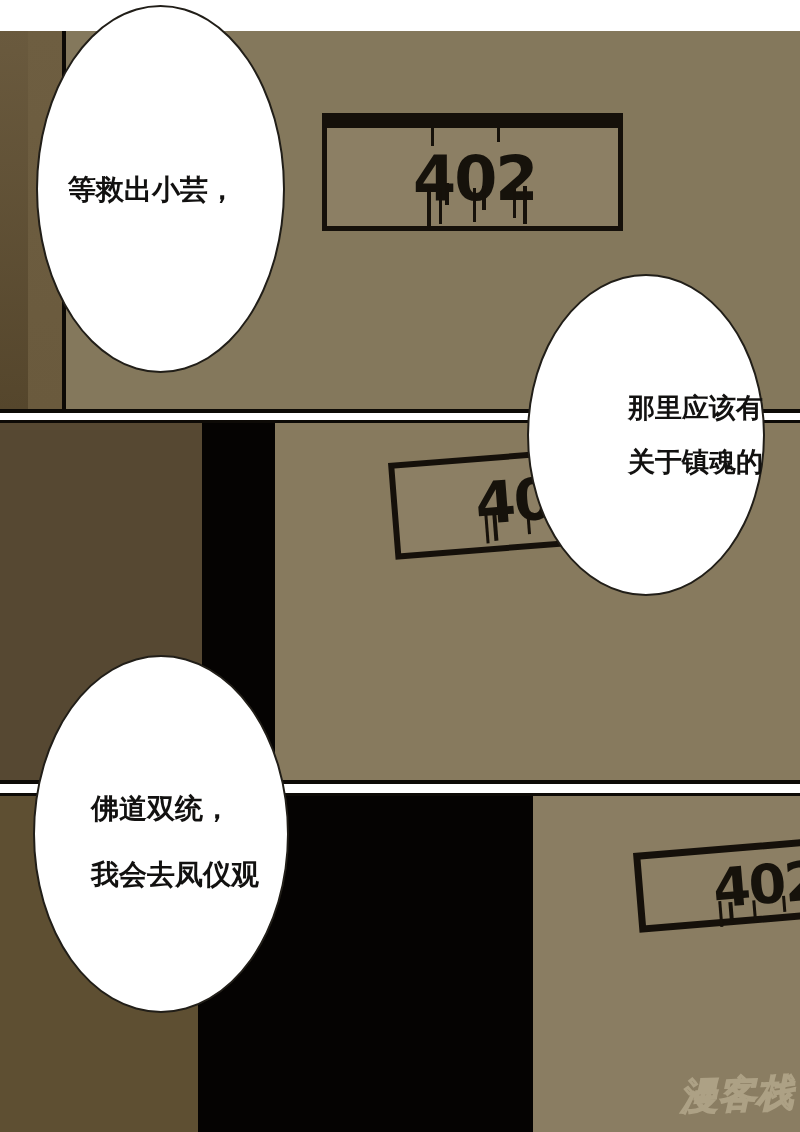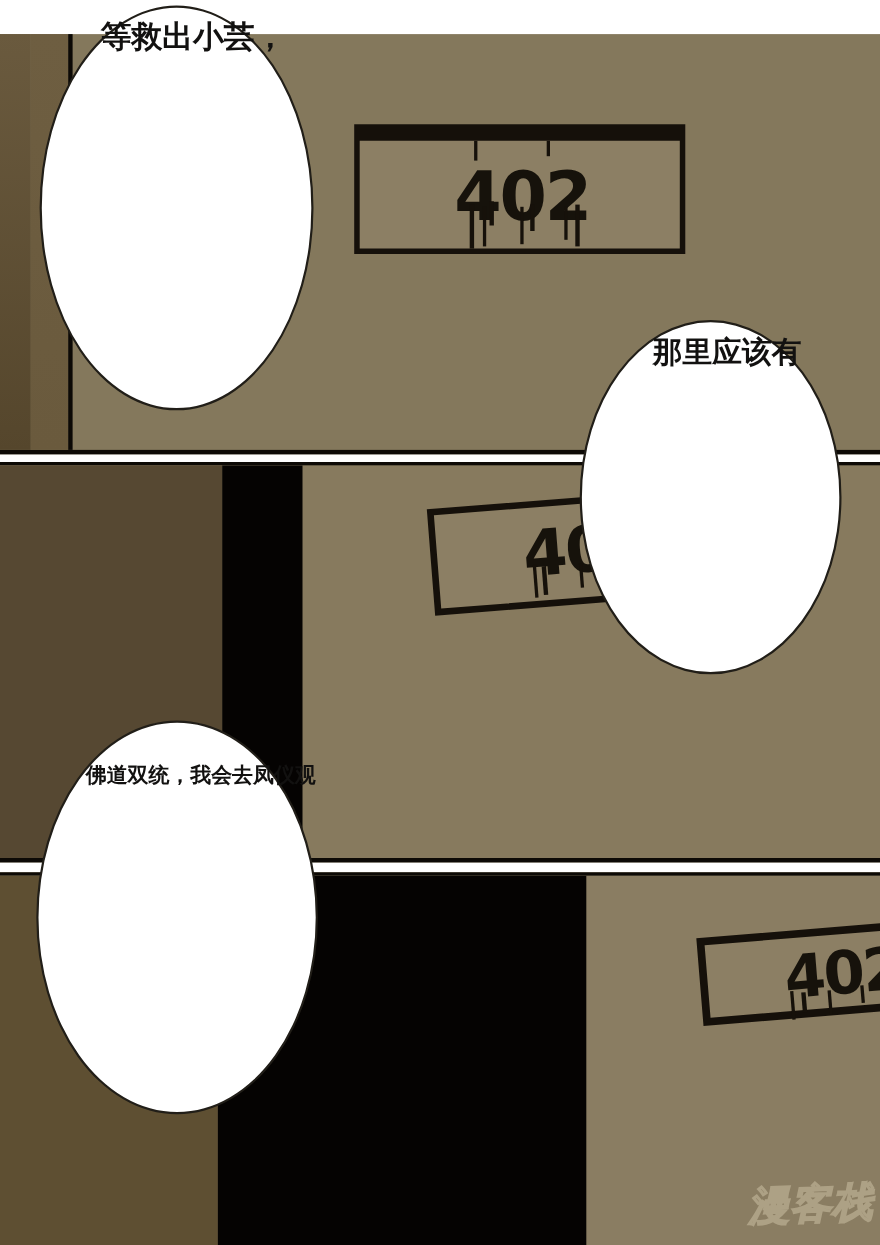--- a/index.html
+++ b/index.html
@@ -35,30 +35,30 @@
             transform:rotate(-4.5deg); transform-origin:left top; }
   #sign-2 .num { left:78px; top:8px; font-size:58px; }
   #sign-3 { left:633px; top:57px; width:230px; height:80px; border-width:7px;
             transform:rotate(-4.7deg); transform-origin:left top; }
   #sign-3 .num { left:70px; top:4px; font-size:54px; }
   .drip { position:absolute; width:4px; background:#16110a; }
 
   .bubble {
     position:absolute; background:#ffffff; border:2px solid #211e18;
     border-radius:50%; z-index:5;
-    display:flex; justify-content:center;
+    display:flex; flex-direction:column; justify-content:center;
     color:#121110; font-weight:bold;
   }
   .bubble .line { white-space:pre; }
   #bubble-1 { left:36px; top:5px; width:249px; height:368px;
               padding-left:30px; font-size:28px; line-height:53px; }
-  #bubble-2 { left:527px; top:291px; width:238px; height:322px;
-              padding-left:30px; font-size:27px; line-height:54px; }
+  #bubble-2 { left:527px; top:274px; width:238px; height:322px;
+              padding-left:30px; font-size:27px; line-height:54px;text-align:right; }
   #bubble-3 { left:33px; top:655px; width:256px; height:358px;
-              padding-left:56px; padding-top:16px; font-size:19px; line-height:66px;justify-content:flex-end; }
+              padding-left:56px; padding-top:16px; font-size:28px; line-height:66px; }
 
   .watermark {
     position:absolute; right:6px; bottom:12px; z-index:6;
     font-size:37px; font-weight:bold; font-style:italic;
     color:transparent; -webkit-text-stroke:1.6px #b4a88c;
     transform:rotate(-2deg); opacity:0.85; letter-spacing:1px;
   }
 </style>
 </head>
 <body>
@@ -105,20 +105,21 @@
       <span class="drip" style="left:138px;top:48px;height:16px;width:3px;"></span>
     </div>
   </div>
 
   <div class="bubble" id="bubble-1">
     <div class="line">等救出小芸，</div>
   </div>
 
   <div class="bubble" id="bubble-2">
     <div class="line">那里应该有</div>
+    <div class="line">关于镇魂的</div>
   </div>
 
   <div class="bubble" id="bubble-3">
     <div class="line">佛道双统，</div>
     <div class="line">我会去凤仪观</div>
   </div>
 
   <div class="watermark">漫客栈</div>
 
 </div>

